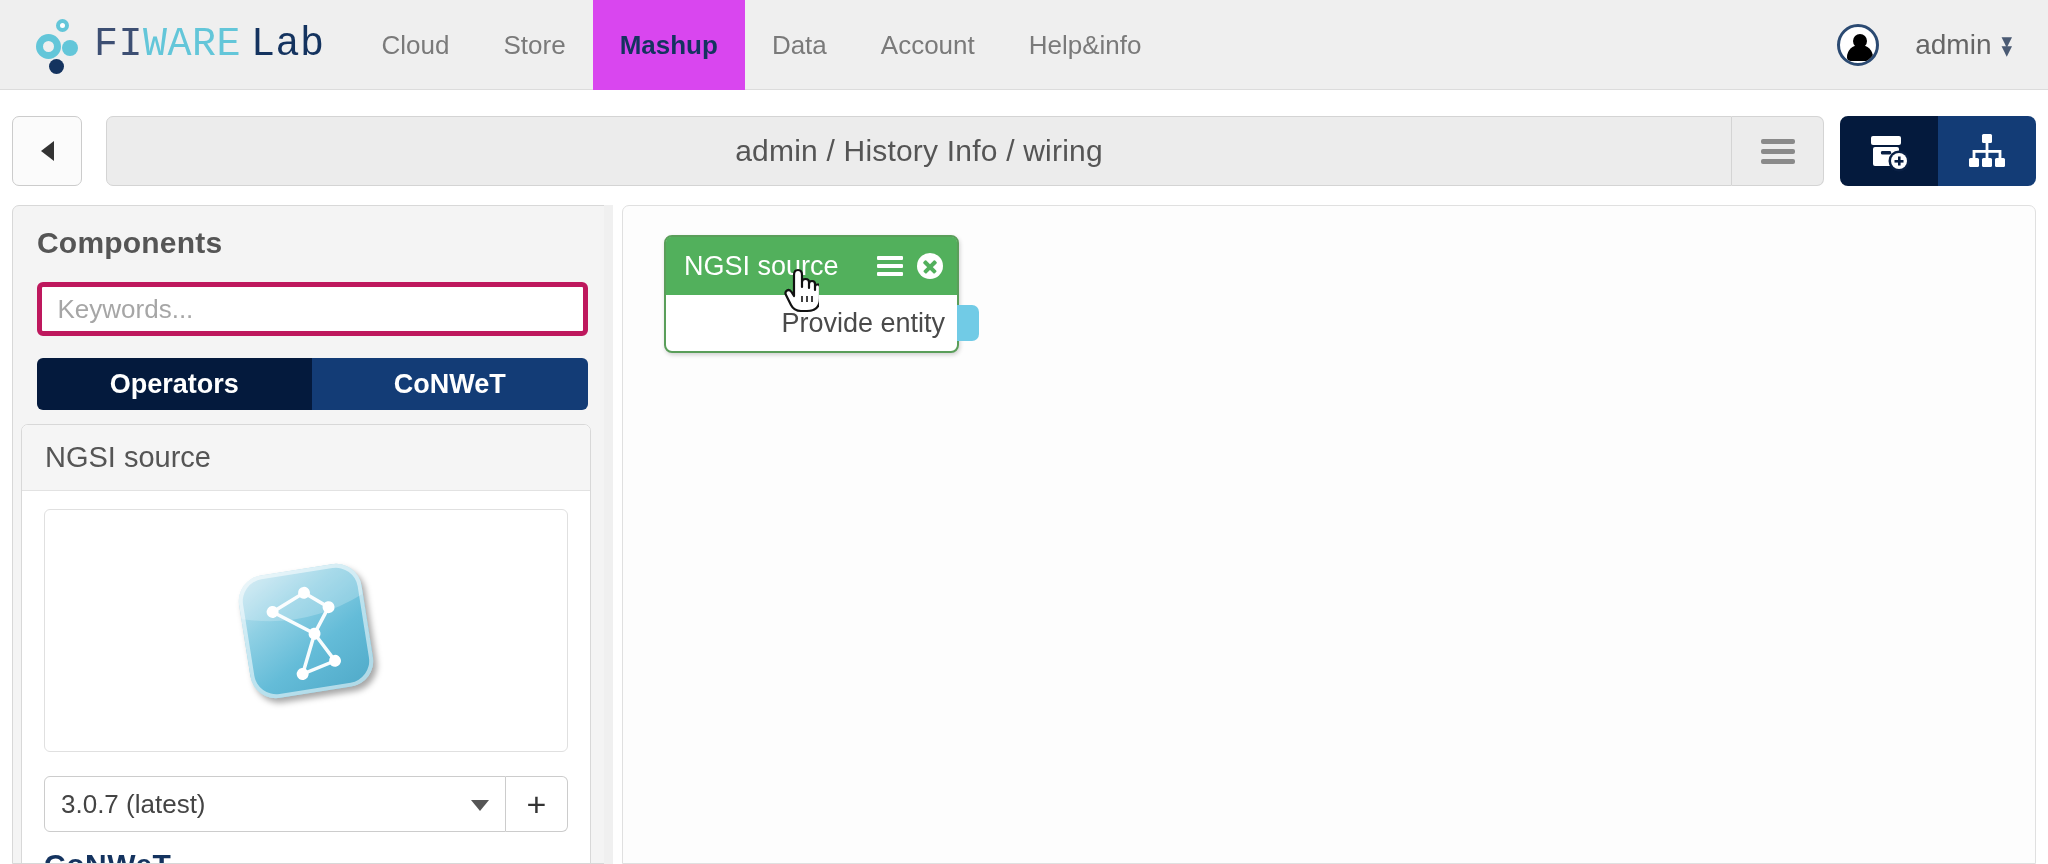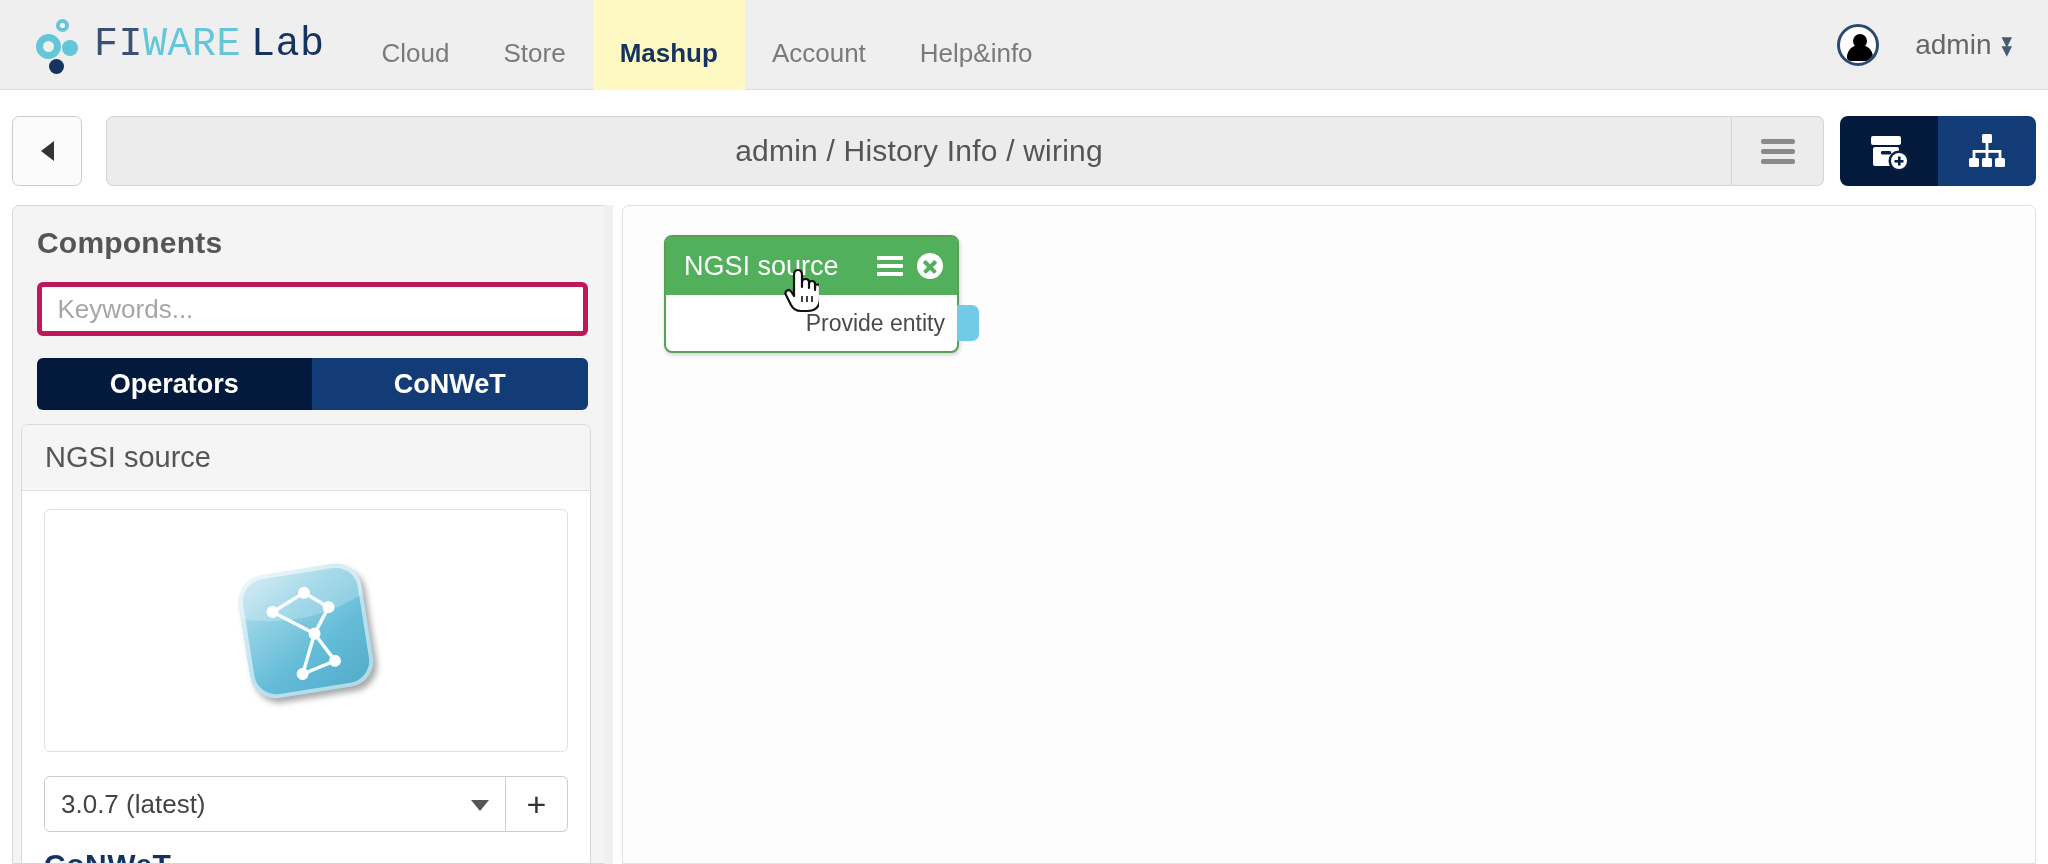--- a/index.html
+++ b/index.html
@@ -52,29 +52,29 @@
     font-weight: 400;
   }
   .brand-fi { color: #3d4f73; }
   .brand-wa { color: #63c6d9; }
   .brand-lab { color: #14335f; margin-left: 10px; font-weight: 500; }
 
   .nav-links { display: flex; align-items: center; margin-left: 30px; height: 90px; }
   .nav-link {
     font-size: 26px;
     color: #7a7a7a;
-    padding: 8px 27px;
+    padding: 0 27px;
     height: 90px;
     line-height: 90px;
     text-decoration: none;
     white-space: nowrap;
     cursor: pointer;
   }
   .nav-link.active {
-    background: #fef9c3;
+    background: #d946ef;
     color: #14335f;
     font-weight: 600;
   }
 
   .user-menu {
     position: absolute;
     right: 36px; top: 0;
     height: 90px;
     display: flex;
     align-items: center;
@@ -364,21 +364,21 @@
 
   .wnode-body {
     height: 56px;
     display: flex;
     align-items: center;
     justify-content: flex-end;
     padding-right: 12px;
     position: relative;
   }
   .endpoint-label {
-    font-size: 23px;
+    font-size: 27px;
     color: #4a4a4a;
   }
   .endpoint-tab {
     position: absolute;
     right: -22px; top: 10px;
     width: 22px; height: 36px;
     background: #71cbe6;
     border-radius: 0 7px 7px 0;
   }
 
@@ -413,20 +413,21 @@
       <span class="brand-fi">FI</span>
         <span class="brand-wa">WARE</span>
         <span class="brand-lab">Lab</span>
     </div>
   </div>
 
   <div class="nav-links">
     <a class="nav-link">Cloud</a>
     <a class="nav-link">Store</a>
     <a class="nav-link active">Mashup</a>
+    <a class="nav-link">Data</a>
     <a class="nav-link">Account</a>
     <a class="nav-link">Help&amp;info</a>
   </div>
 
   <div class="user-menu">
     <div class="avatar">
       <div class="avatar-head"></div>
       <div class="avatar-body"></div>
     </div>
     <span class="user-name">admin</span>

